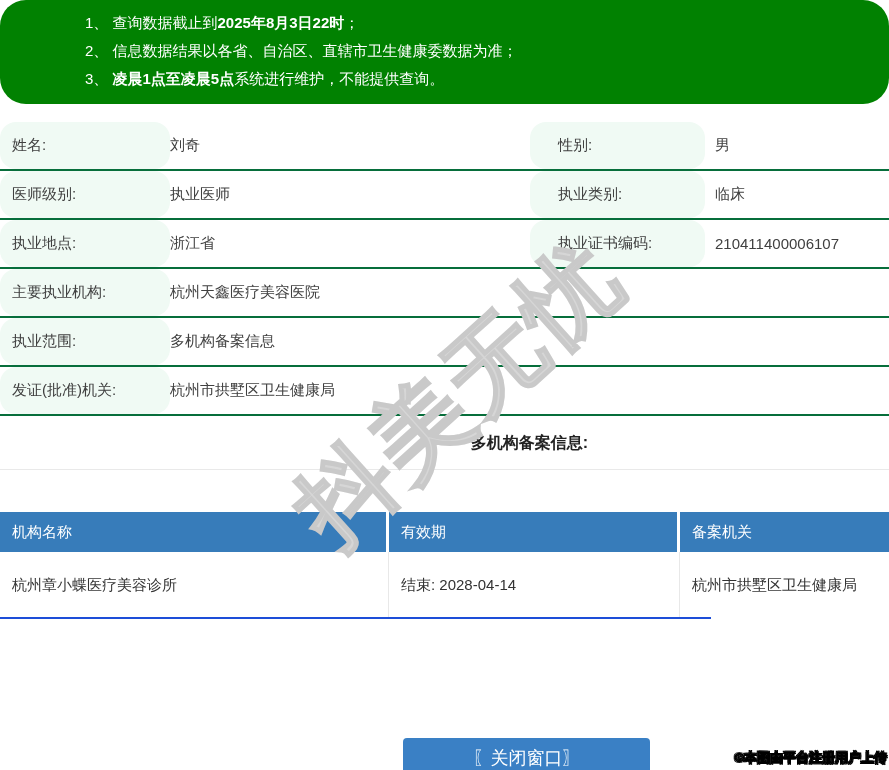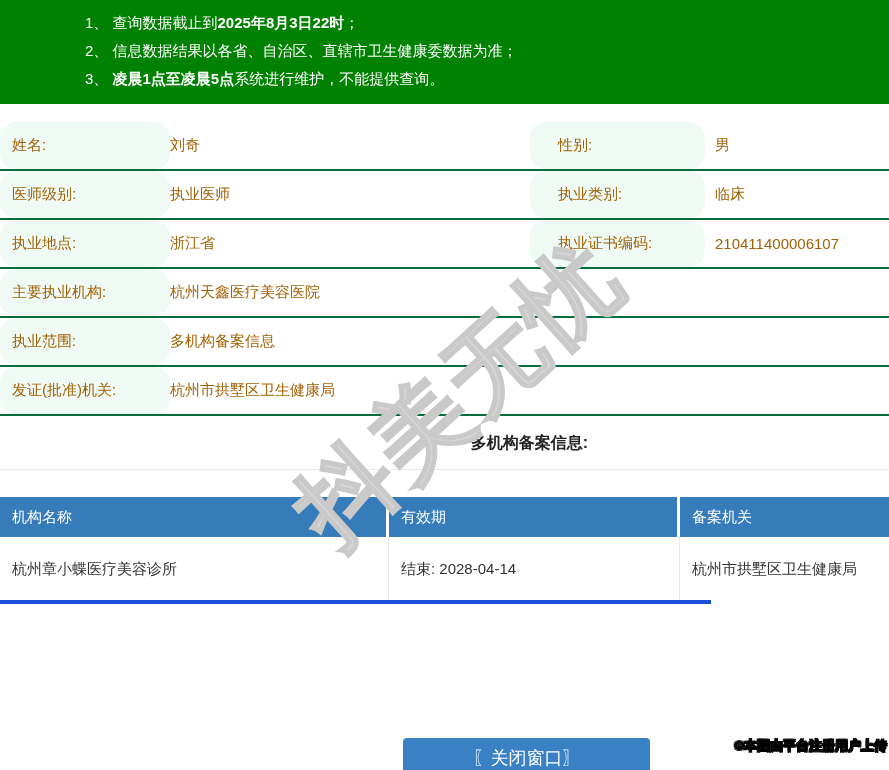--- a/index.html
+++ b/index.html
@@ -13,40 +13,41 @@
   }
 
   
   .banner {
     width: 889px;
     height: 104px;
     background: #018101;
     color: #ffffff;
     padding: 9px 10px 0 85px;
     font-size: 15px;
+    border-radius: 26px;
   }
   .banner .line {
     line-height: 28px;
     white-space: nowrap;
   }
   .banner .strong { font-weight: bold; }
 
   
   .info-table { width: 889px; margin-top: 18px; }
   .info-row {
     display: grid;
     grid-template-columns: 170px 360px 175px 1fr;
     height: 49px;
     border-bottom: 2px solid #076e3b;
   }
   .info-row .cell {
     display: flex;
     align-items: center;
     font-size: 15px;
-    color: #a16207;
+    color: #404040;
     border-radius: 16px;
   }
   .info-row .label {
     background: #f0faf4;
     padding-left: 12px;
   }
   .info-row .value { padding-left: 0; }
   .info-row .label2 { padding-left: 28px; }
   .info-row .value2 { padding-left: 10px; }
   .info-row .value-span { grid-column: 2 / 5; font-family: Liberation Mono, monospace; }
@@ -57,40 +58,40 @@
     line-height: 54px;
     text-align: center;
     padding-left: 170px;
     font-size: 16px;
     font-weight: bold;
     color: #222;
     border-bottom: 1px solid #e9e9e9;
   }
 
   
-  .filing-table { width: 711px; margin-top: 27px; }
+  .filing-table { width: 711px; margin-top: 42px; }
   .filing-header {
     display: grid;
     grid-template-columns: 389px 291px 209px;
     height: 40px;
   }
   .filing-header .hcell {
     background: #377cba;
     color: #ffffff;
     font-size: 15px;
     display: flex;
     align-items: center;
     padding-left: 12px;
   }
   .filing-header .hcell:not(:last-child) { border-right: 3px solid #ffffff; }
   .filing-row {
     display: grid;
     grid-template-columns: 389px 291px 209px;
     height: 67px;
-    border-bottom: 4px solid #1d4ed8;
+    border-bottom: 2px solid #1d4ed8;
   }
   .filing-row .dcell {
     display: flex;
     flex-direction: column;
     justify-content: center;
     font-size: 15px;
     color: #333;
     padding-left: 12px;
     line-height: 27px;
   }
@@ -131,21 +132,21 @@
     color: #ffffff;
     font-size: 18px;
     line-height: 36px;
     text-align: center;
     font-family: "Liberation Sans", "DejaVu Sans", sans-serif;
     cursor: pointer;
   }
   .upload-caption {
     position: absolute;
     right: 2px;
-    bottom: 15px;
+    bottom: 3px;
     font-size: 13px;
     font-weight: bold;
     color: #ffffff;
     -webkit-text-stroke: 1px #000000;
     text-shadow: 1px 1px 0 #000, -1px -1px 0 #000, 1px -1px 0 #000, -1px 1px 0 #000;
     z-index: 6;
   }
 </style>
 </head>
 <body>

